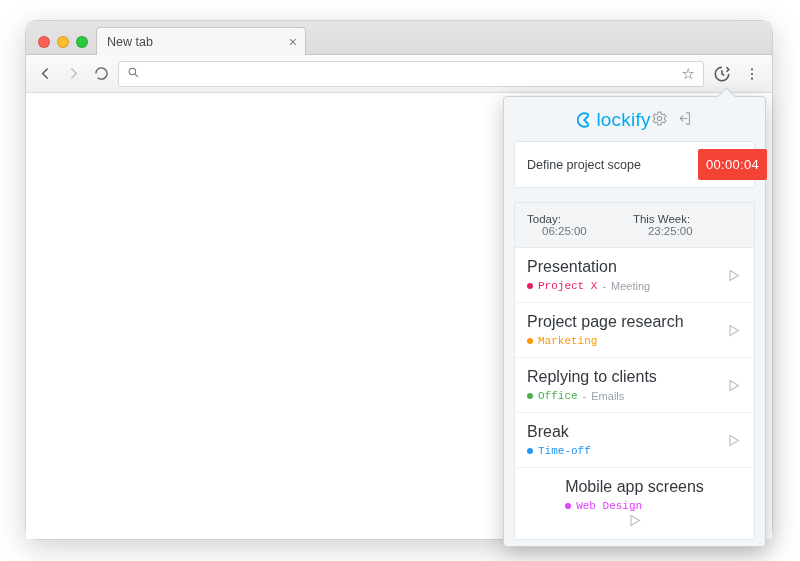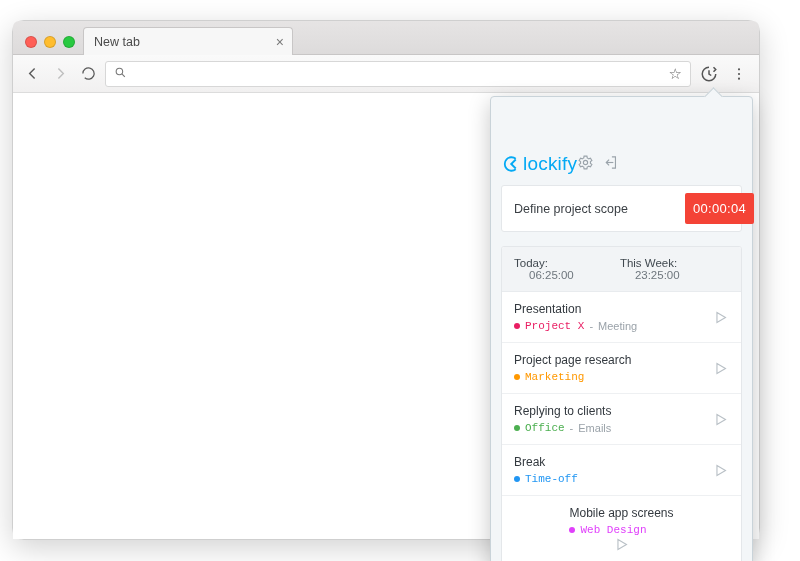--- a/index.html
+++ b/index.html
@@ -1,19 +1,19 @@
 <!DOCTYPE html>
 <html><head>
 <meta charset="utf-8">
 <style>
   * { box-sizing: border-box; margin: 0; padding: 0; }
   body { font-family: -apple-system, BlinkMacSystemFont, "Segoe UI", Arial, sans-serif; background: #fff; width: 800px; height: 561px; overflow: hidden; }
 
   .browser-window {
-    position: absolute; left: 12px; top: 20px; width: 748px; height: 520px;
+    position: absolute; left: 25px; top: 20px; width: 748px; height: 520px;
     background: #fff; border: 1px solid #cfcfcf; border-radius: 12px;
     box-shadow: 0 8px 30px rgba(0,0,0,0.18);
     overflow: visible;
   }
 
   
   .tab-strip {
     height: 34px; display: flex; align-items: flex-end;
     background: linear-gradient(#e6e4e4,#dddbdb);
     border-bottom: 1px solid #c8c6c6; border-radius: 6px 6px 0 0;
@@ -69,23 +69,22 @@
     padding:10px 10px 0;
   }
   .popup::before {
     content:""; position:absolute; top:-7px; right:32px;
     width:12px; height:12px; background:#f3f6f8;
     border-left:1px solid #c9d3d9; border-top:1px solid #c9d3d9;
     transform:rotate(45deg);
   }
 
   .popup-head {
-    display:flex; align-items:center; justify-content:flex-start;
+    display:flex; align-items:center; justify-content:center;
     padding:2px 2px 10px;
-    margin-top:44px;
   }
   .brand { display:flex; align-items:center; gap:2px; color:#03a9f4; font-size:19px; font-weight:500; letter-spacing:0.2px; }
   .brand svg { width:18px; height:18px; }
   .head-icons { display:flex; gap:8px; color:#9aa3aa; }
   .head-icons svg { width:17px; height:17px; }
 
   .timer-card {
     background:#fff; border:1px solid #e4e7ea; border-radius:3px;
     display:flex; align-items:center; padding:7px 7px 7px 12px;
     gap:10px;
@@ -109,21 +108,21 @@
   }
   .summary-bar .slabel { font-weight:500; color:#414950; }
   .summary-bar .sval { color:#6e767d; margin-left:15px; font-variant-numeric: tabular-nums; }
 
   .entry {
     display:flex; align-items:center; justify-content:space-between;
     padding:10px 12px; border-bottom:1px solid #eef0f2;
   }
   .entry:last-child { border-bottom:none;flex-direction:column; }
   .entry-left { display:flex; flex-direction:column; gap:4px; }
-  .entry-title { font-size:12px; color:#33393f; }
+  .entry-title { font-size:16px; color:#33393f; }
   .entry-meta { font-size:11px; display:flex; align-items:center; gap:5px; }
   .dot { width:6px; height:6px; border-radius:50%; display:inline-block; }
   .proj { font-weight:400;font-family:Liberation Mono, monospace; }
   .tag { color:#9aa2a9; }
   .play-btn { color:#b9c0c6; display:flex; align-items:center; }
   .play-btn svg { width:17px; height:17px; }
 
   .popup-footer { height:6px; }
 </style>
 </head>

